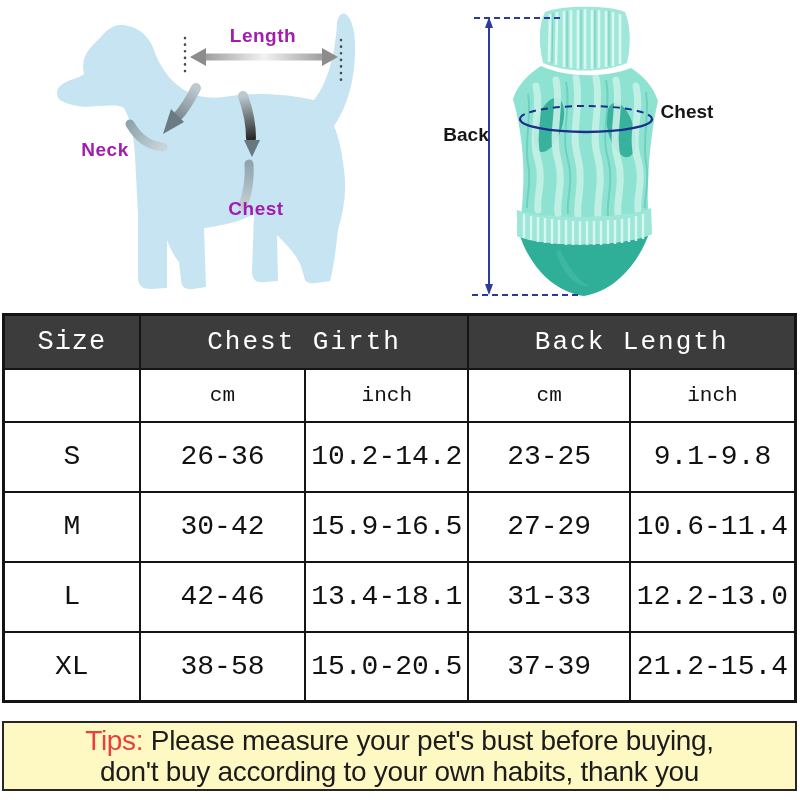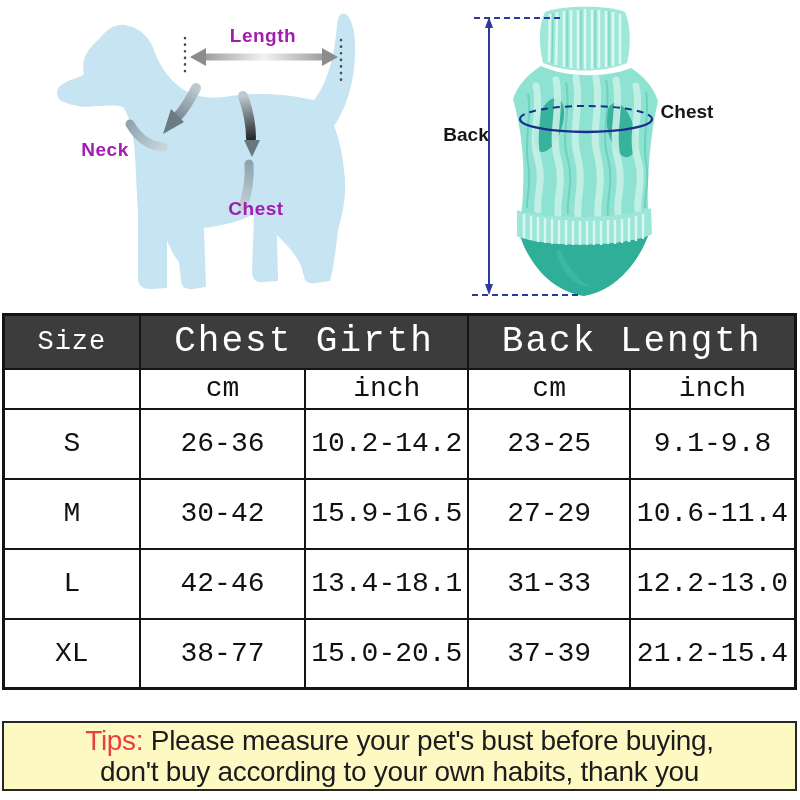--- a/index.html
+++ b/index.html
@@ -11,23 +11,23 @@
   .lbl2{position:absolute;font-weight:600;color:#161616;font-size:19px;text-align:center;
         font-family:"Liberation Sans",sans-serif;}
 
   
   table.size{position:absolute;left:2px;top:313px;width:795px;border-collapse:collapse;
              table-layout:fixed;border:3px solid #141414;
              font-family:"Liberation Mono",monospace;color:#111;}
   table.size td,table.size th{border:2px solid #141414;text-align:center;vertical-align:middle;
              padding:0;font-weight:normal;}
   tr.hdr{height:54px;}
-  tr.hdr th{background:#3c3c3c;color:#ffffff;font-size:36px;letter-spacing:2px;}
+  tr.hdr th{background:#3c3c3c;color:#ffffff;font-size:26px;letter-spacing:2px;}
   tr.hdr th.sz{font-size:27px;letter-spacing:1px;}
-  tr.units{height:40px;font-size:28px;}
+  tr.units{height:53px;font-size:21px;}
   tr.data{height:70px;font-size:28px;letter-spacing:0px;}
 
   
   .tips{position:absolute;left:2px;top:721px;width:791px;height:64px;border:2px solid #262626;
         background:#fef9c3;text-align:center;color:#1c1c1c;font-size:28px;line-height:31px;
         padding-top:2px;letter-spacing:-0.3px;}
   .tips .red{color:#e84040;}
 </style>
 </head>
 <body>
@@ -214,21 +214,21 @@
     </tr>
     <tr class="data">
       <td>L</td>
       <td>42-46</td>
       <td>13.4-18.1</td>
       <td>31-33</td>
       <td>12.2-13.0</td>
     </tr>
     <tr class="data">
       <td>XL</td>
-      <td>38-77</td>
+      <td>38-58</td>
       <td>15.0-20.5</td>
       <td>37-39</td>
       <td>21.2-15.4</td>
     </tr>
   </tbody>
     </table>
 
   <div class="tips">
     <div><span class="red">Tips:</span>
       <span>Please measure your pet's bust before buying,</span></div>

